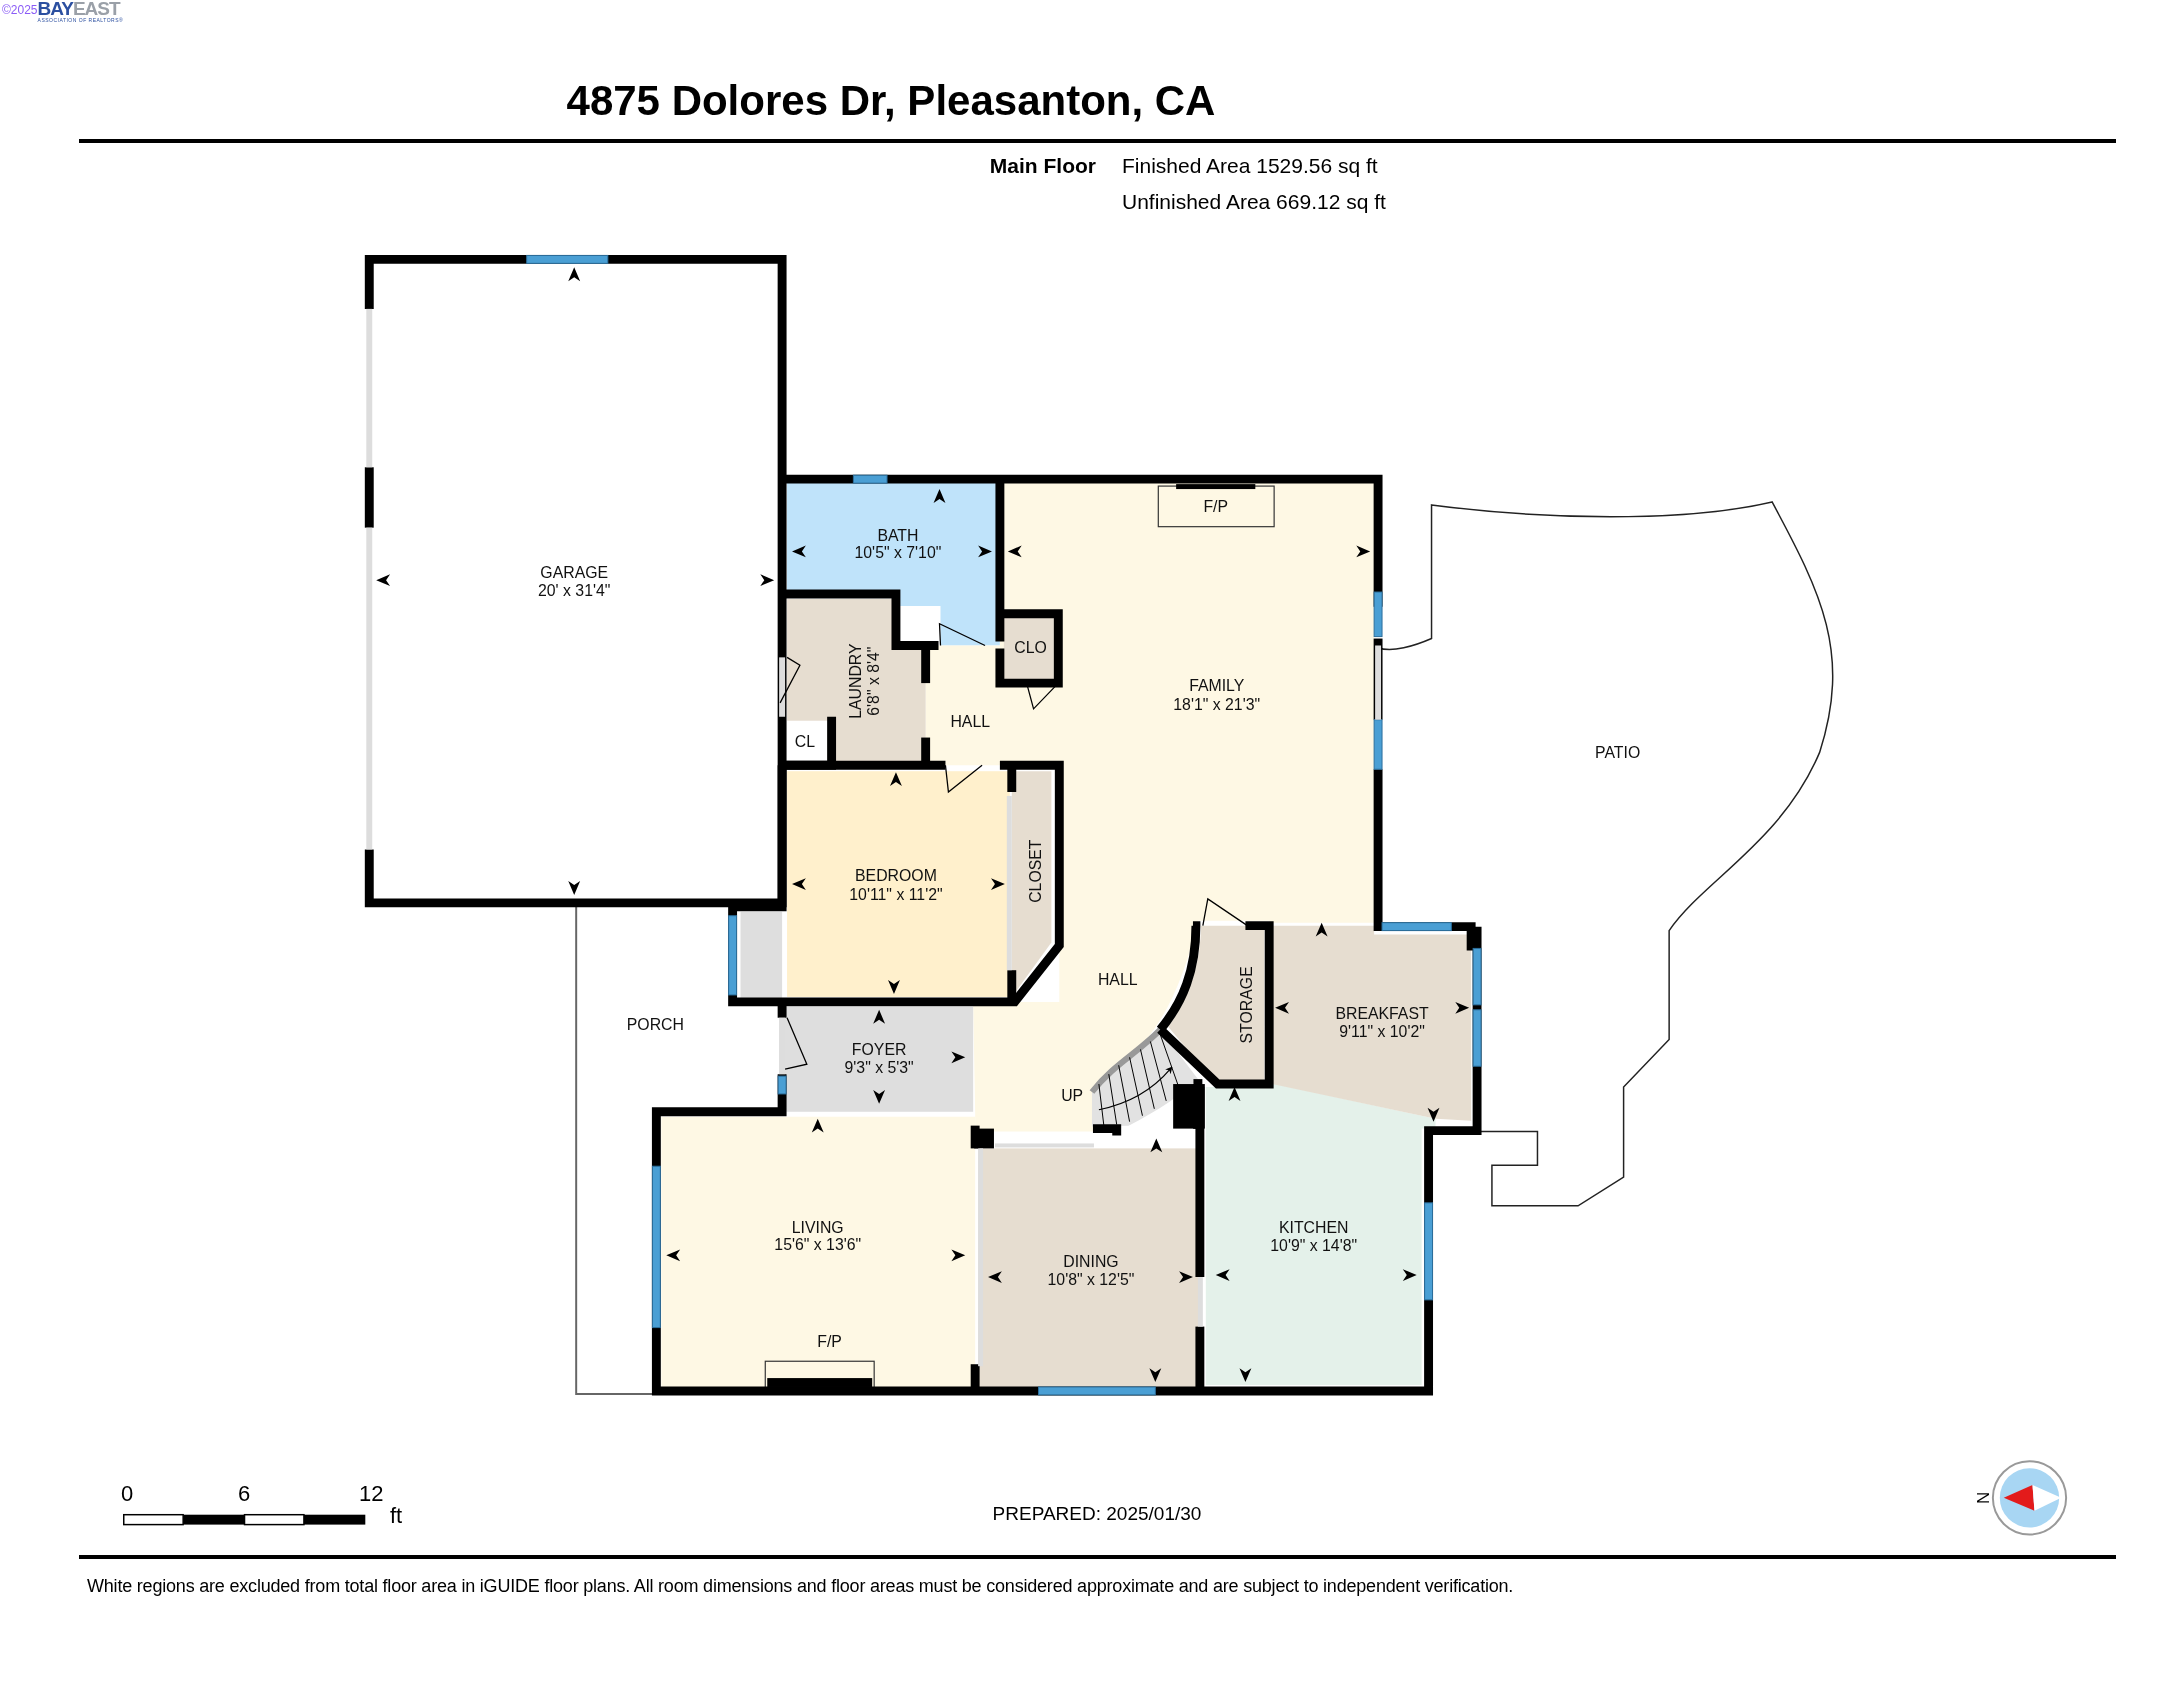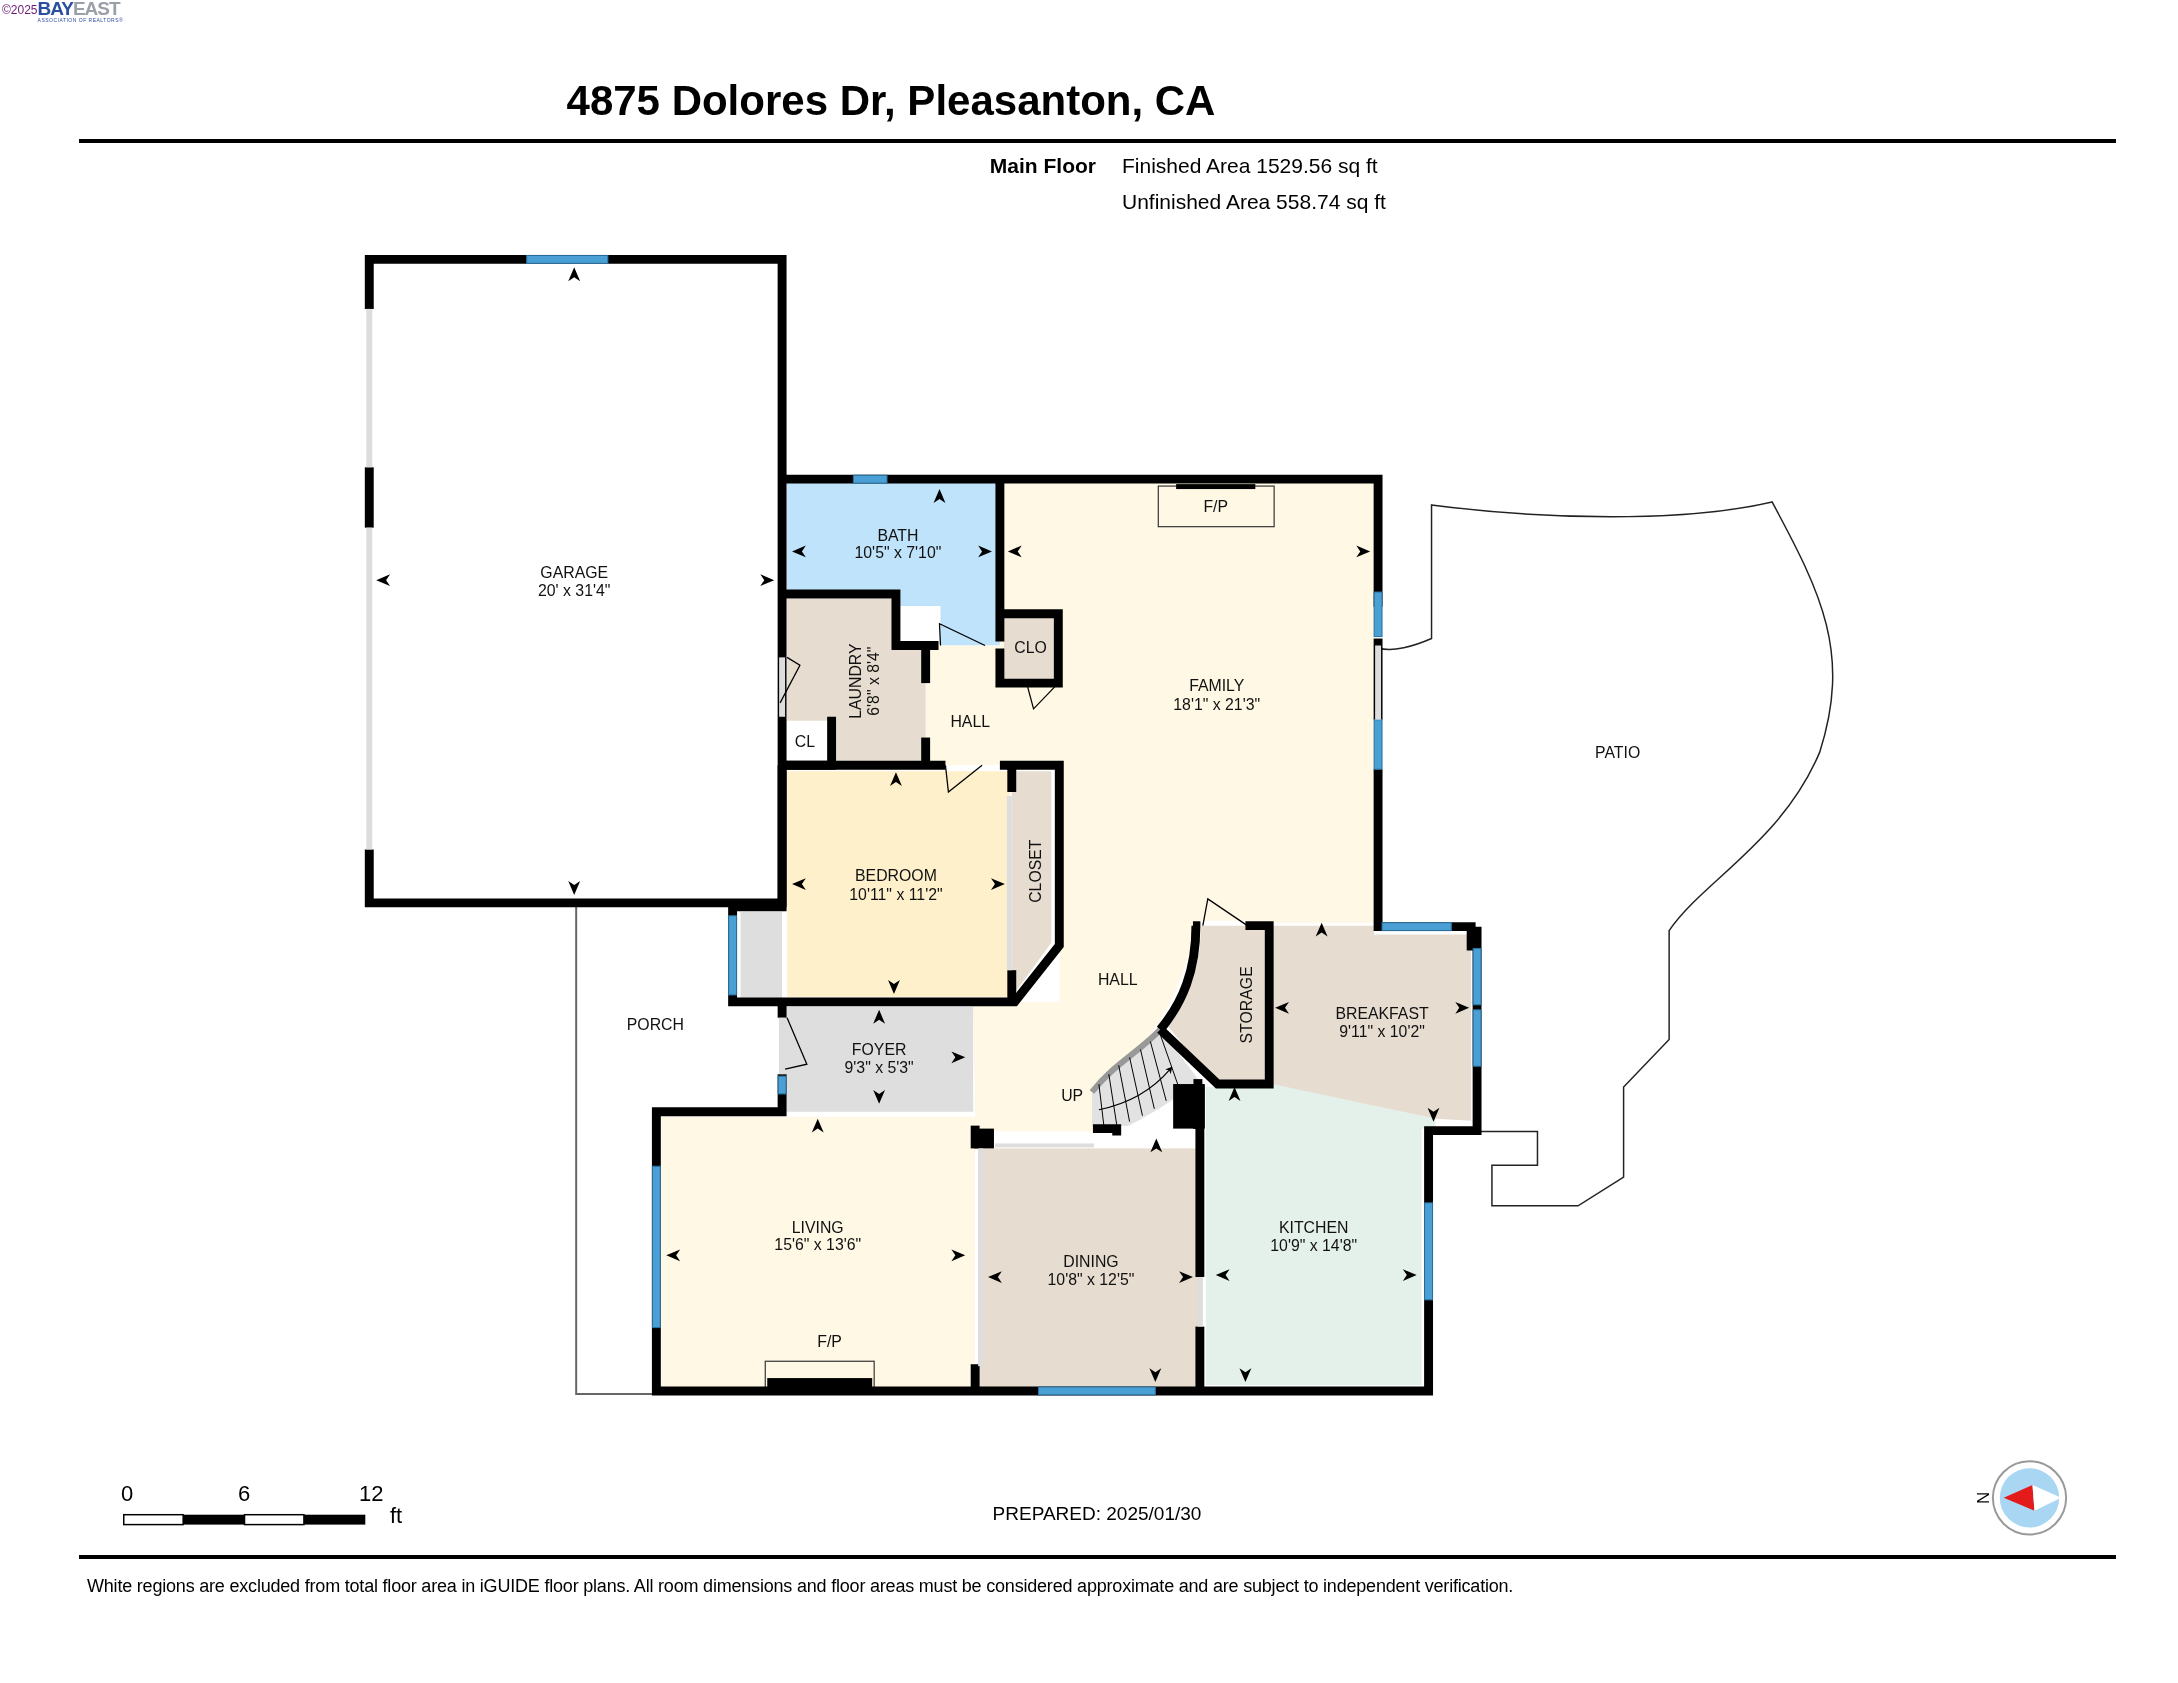--- a/index.html
+++ b/index.html
@@ -1,18 +1,18 @@
 <!DOCTYPE html>
 <html><head>
 <meta charset="utf-8">
 <style>
   html,body{margin:0;padding:0;background:#ffffff;}
   body{width:2178px;height:1683px;position:relative;overflow:hidden;font-family:"Liberation Sans",sans-serif;color:#000;}
   .logo{position:absolute;left:2px;top:0;height:22px;display:flex;align-items:flex-start;font-family:"Liberation Sans",sans-serif;}
-  .logo .copy{font-size:12px;color:#701a75;margin-top:3px;}
+  .logo .copy{font-size:12px;color:#8b5cf6;margin-top:3px;}
   .logo .brand{display:flex;flex-direction:column;}
   .logo .brand .word{font-size:19px;font-weight:bold;letter-spacing:-1px;line-height:17px;}
   .logo .brand .word .bay{color:#2b4fa0;}
   .logo .brand .word .east{color:#9aa0a8;}
   .logo .brand .tag{font-size:5px;color:#2b4fa0;letter-spacing:0.5px;line-height:6px;}
   .title{position:absolute;left:0;width:1782px;top:77px;text-align:center;font-size:42px;font-weight:bold;letter-spacing:0px;}
   .rule{position:absolute;left:79px;width:2037px;height:4px;background:#000;}
   .area-block{position:absolute;top:154px;left:0;width:2178px;font-size:21px;}
   .area-label{position:absolute;right:1082px;top:0;font-weight:bold;white-space:nowrap;}
   .area-line{position:absolute;left:1122px;white-space:nowrap;}
@@ -32,21 +32,21 @@
     <div class="tag">ASSOCIATION OF REALTORS®</div>
   </div>
 </div>
 
 <div class="title">4875 Dolores Dr, Pleasanton, CA</div>
 <div class="rule" style="top:139px;"></div>
 
 <div class="area-block">
   <div class="area-label">Main Floor</div>
   <div class="area-line" style="top:0;text-align:center;">Finished Area 1529.56 sq ft</div>
-  <div class="area-line" style="top:36px;">Unfinished Area 558.74 sq ft</div>
+  <div class="area-line" style="top:36px;">Unfinished Area 669.12 sq ft</div>
 </div>
 
 <svg class="plan" width="2178" height="1683" viewBox="0 0 2200 1700">
   <defs>
     <marker id="ah" viewBox="0 0 10 10" refX="5" refY="5" markerWidth="6" markerHeight="6" orient="auto">
         <path d="M0,0 L10,5 L0,10 L3,5 Z" fill="#000"></path>
       </marker>
   </defs>
 
   <g>

